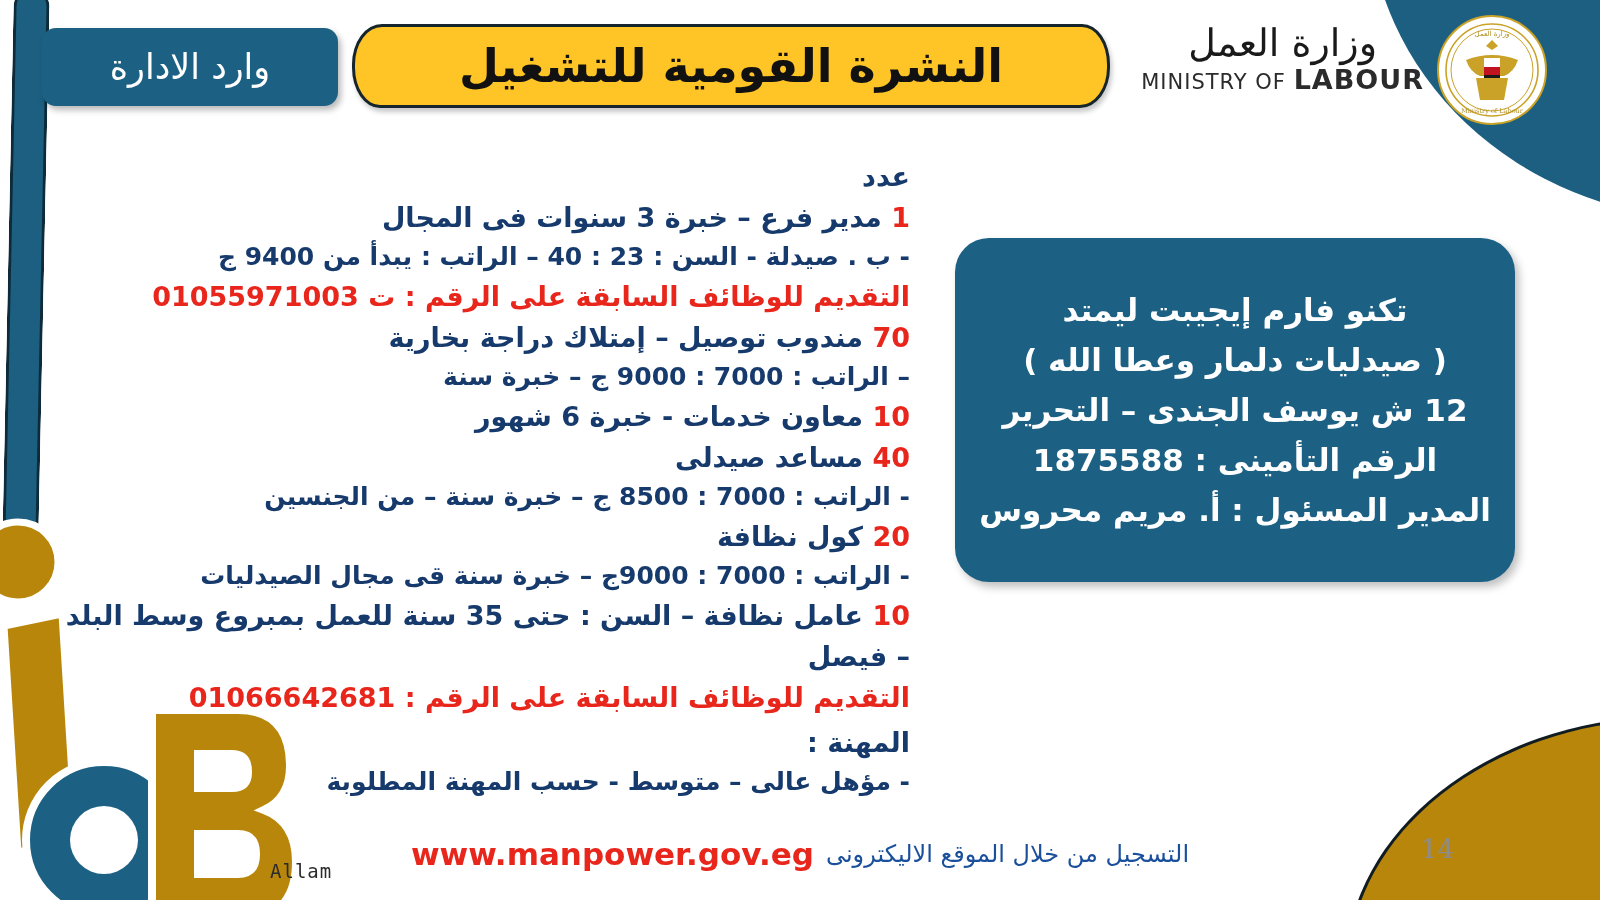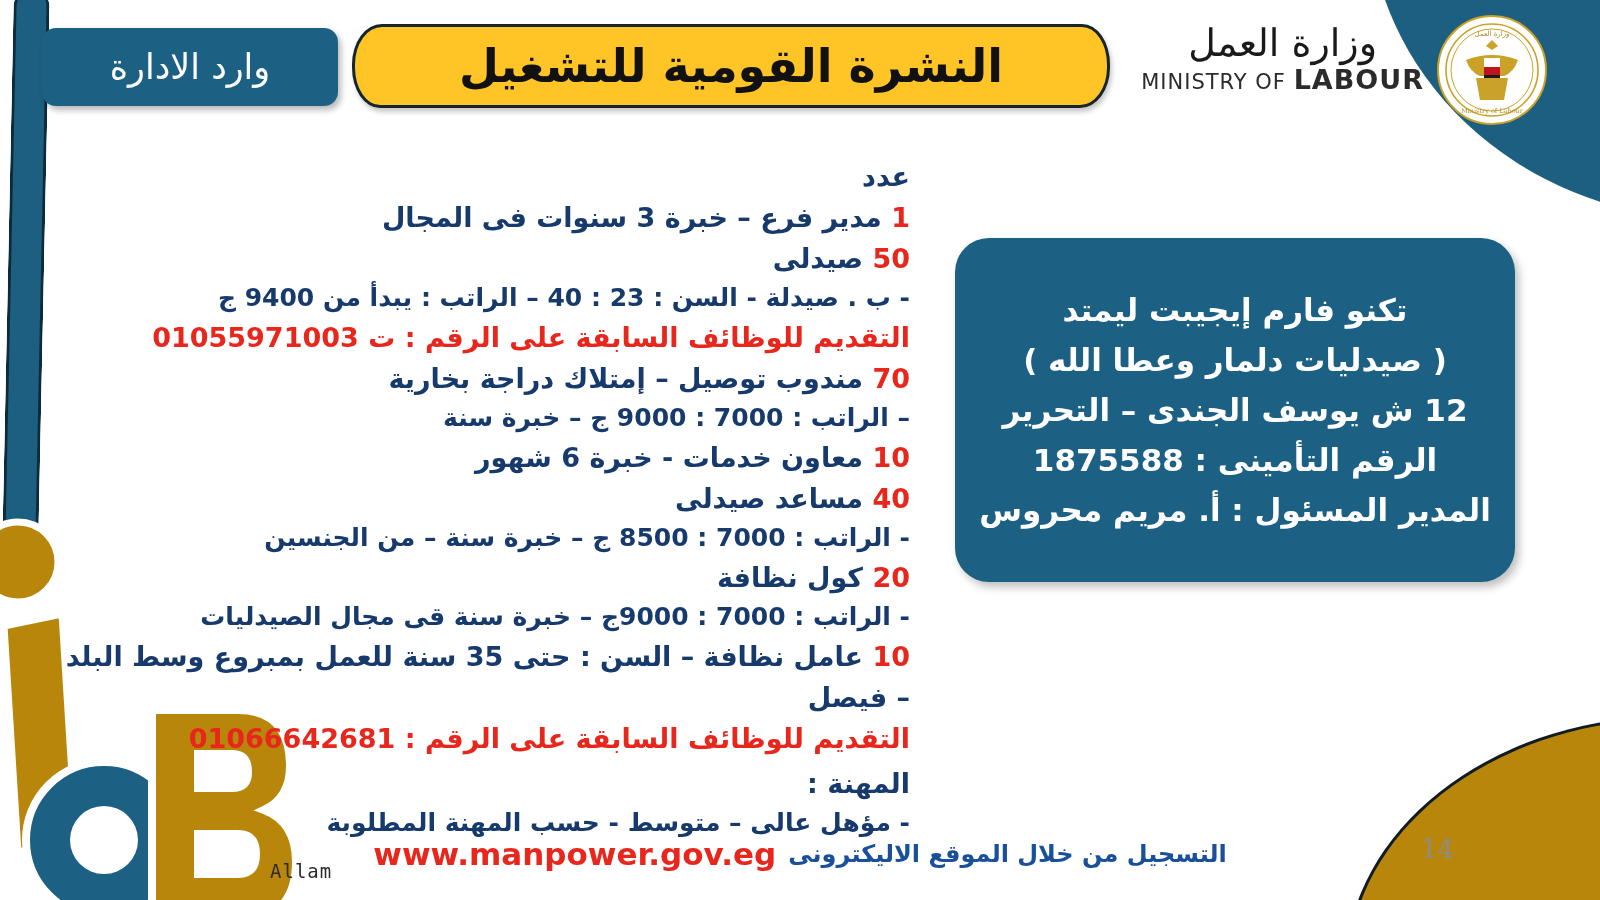--- a/index.html
+++ b/index.html
@@ -227,21 +227,21 @@
     bottom: 28px;
     display: flex;
     align-items: center;
     justify-content: center;
     gap: 12px;
     direction: rtl;
     z-index: 5;
   }
   .footer .f-ar {
     font-size: 24px;
-    font-weight: bold;
+    font-weight: normal;
     color: #1a4f9c;
   }
   .footer .f-url {
     font-size: 31px;
     font-weight: bold;
     color: #e8261c;
     direction: ltr;
   }
   .page-num {
     position: absolute;
@@ -298,21 +298,20 @@
     <rect x="48" y="61" width="16" height="8" fill="#1a1a1a"></rect>
     <path d="M40 64 L72 64 L68 86 L44 86 Z" fill="#c9a227"></path>
     <text x="56" y="22" font-size="7" fill="#b08d20" text-anchor="middle" font-family="DejaVu Serif, serif">وزارة العمل</text>
     <text x="56" y="99" font-size="6.5" fill="#b08d20" text-anchor="middle" font-family="DejaVu Serif, serif">Ministry of Labour</text>
   </svg>
 
   <div class="listing">
     <div class="row head">عدد</div>
     <div id="listing-rows">
         <div class="row"><span class="qty">1 </span><span>مدير فرع – خبرة 3 سنوات فى المجال</span></div>
-        <div class="row"><span class="qty">50 </span><span>صيدلى</span></div>
         <div class="row detail"><span>- ب . صيدلة -  السن :  23 : 40  – الراتب : يبدأ من 9400 ج</span></div>
         <div class="row red"><span>التقديم للوظائف السابقة على الرقم : ت 01055971003</span></div>
         <div class="row"><span class="qty">70 </span><span>مندوب توصيل – إمتلاك دراجة بخارية</span></div>
         <div class="row detail"><span>– الراتب : 7000 : 9000 ج – خبرة سنة</span></div>
         <div class="row"><span class="qty">10 </span><span>معاون خدمات  -  خبرة 6 شهور</span></div>
         <div class="row"><span class="qty">40 </span><span>مساعد صيدلى</span></div>
         <div class="row detail"><span>-  الراتب : 7000 : 8500 ج – خبرة سنة  – من الجنسين</span></div>
         <div class="row"><span class="qty">20 </span><span>كول نظافة</span></div>
         <div class="row detail"><span>-  الراتب : 7000 : 9000ج – خبرة سنة قى مجال الصيدليات</span></div>
         <div class="row wrap"><span class="qty">10 </span><span>عامل نظافة – السن : حتى 35 سنة للعمل بمبروع وسط البلد – فيصل</span></div>

